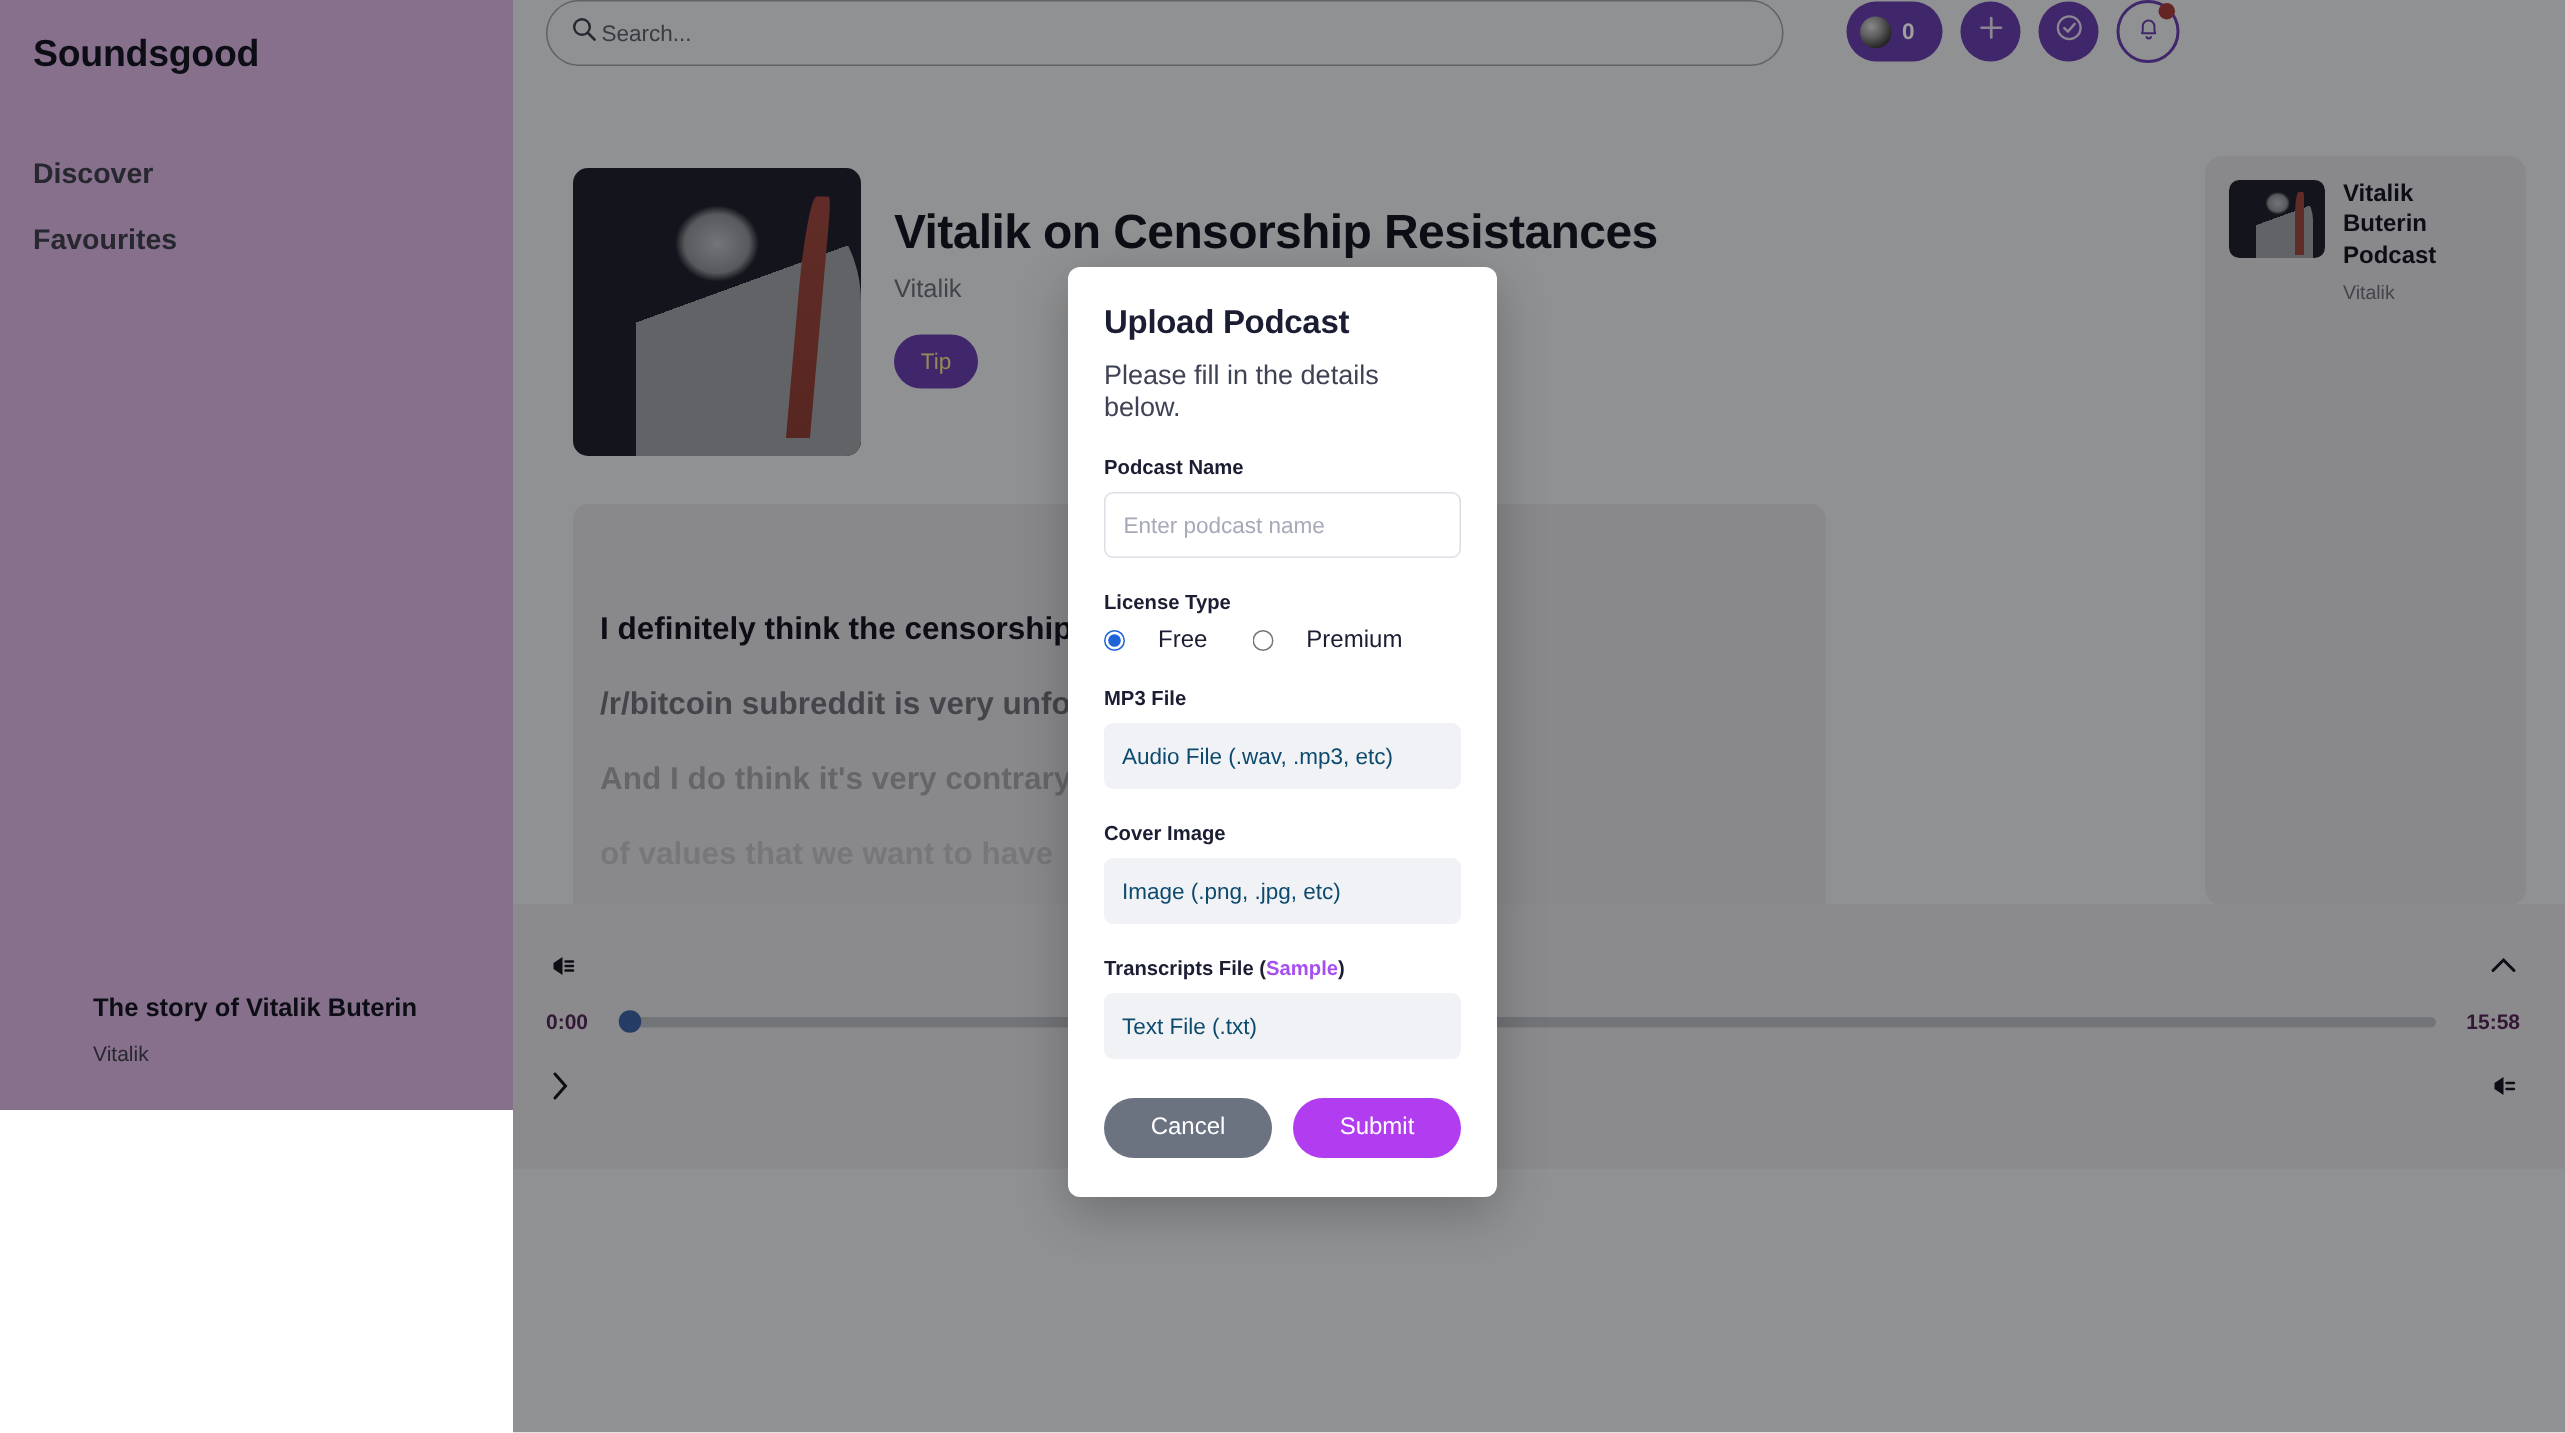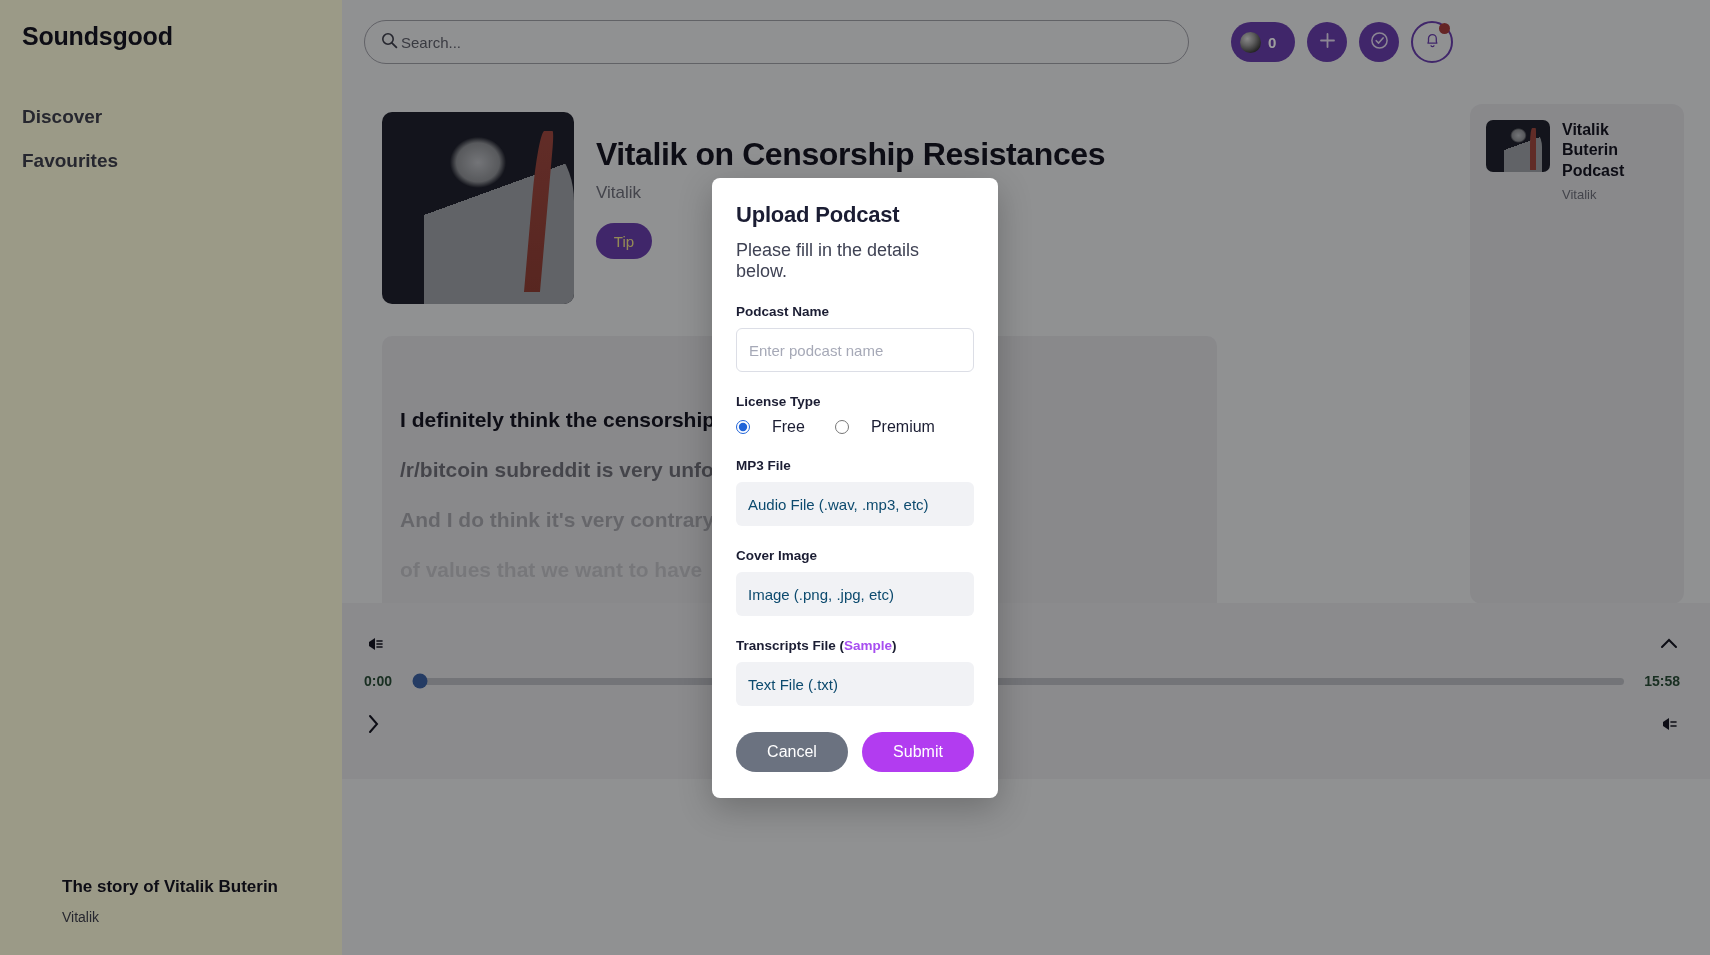--- a/index.html
+++ b/index.html
@@ -17,22 +17,22 @@
 
   
   .dim-layer {
     position: absolute; inset: 0;
     filter: brightness(0.62) saturate(0.55);
   }
 
   
   .sidebar {
     position: absolute; left: 0; top: 0;
-    width: 342px; height: 955px;
-    background: #fef9c3;
+    width: 342px; height: 740px;
+    background: #f0abfc;
     padding: 22px 0 0 22px;
   }
   .brand {
     font-size: 25px; font-weight: bold; color: #14142b;
     letter-spacing: -0.2px;
   }
   .nav { margin-top: 55px; display: flex; flex-direction: column; gap: 22px; }
   .nav-item {
     font-size: 19px; font-weight: bold; color: #3c3f55;
     cursor: pointer;
@@ -47,21 +47,21 @@
   
   .main {
     position: absolute; left: 342px; top: 0;
     width: 1368px; height: 955px;
     background: #e8e9ee;
   }
 
   
   .topbar {
     position: absolute; left: 0; top: 0; width: 1368px; height: 84px;
-    display: flex; align-items: center; padding: 0 28px 0 22px; gap: 14px;
+    display: flex; align-items: flex-start; padding: 0 28px 0 22px; gap: 14px;
   }
   .search-wrap {
     flex: 0 0 825px; height: 44px;
     border: 1px solid #9b9dab; border-radius: 22px;
     display: flex; align-items: center; padding: 0 16px; gap: 3px;
     background: transparent;
   }
   .search-input {
     border: none; outline: none; background: transparent;
     font-size: 15px; color: #3c3f55; width: 100%;
@@ -181,21 +181,21 @@
 
   
   .player {
     position: absolute; left: 0; bottom: 0; width: 1368px; height: 176px;
     background: #dfe0e6;
     padding: 24px 30px 0 22px;
   }
   .player-row { display: flex; align-items: center; justify-content: space-between; height: 34px; }
   .p-icon { cursor: pointer; display: flex; align-items: center; }
   .seek-row { display: flex; align-items: center; gap: 16px; margin-top: 12px; }
-  .time-label { font-size: 14px; font-weight: bold; color: #14532d; min-width: 40px; }
+  .time-label { font-size: 14px; font-weight: bold; color: #701a75; min-width: 40px; }
   .time-right { text-align: right; }
   .seek-track {
     position: relative; flex: 1; height: 7px; background: #b9bbc6; border-radius: 4px;
     cursor: pointer;
   }
   .seek-knob {
     position: absolute; left: 0; top: 50%; transform: translate(-50%, -50%);
     width: 15px; height: 15px; border-radius: 50%; background: #1f63d8;
   }
 

